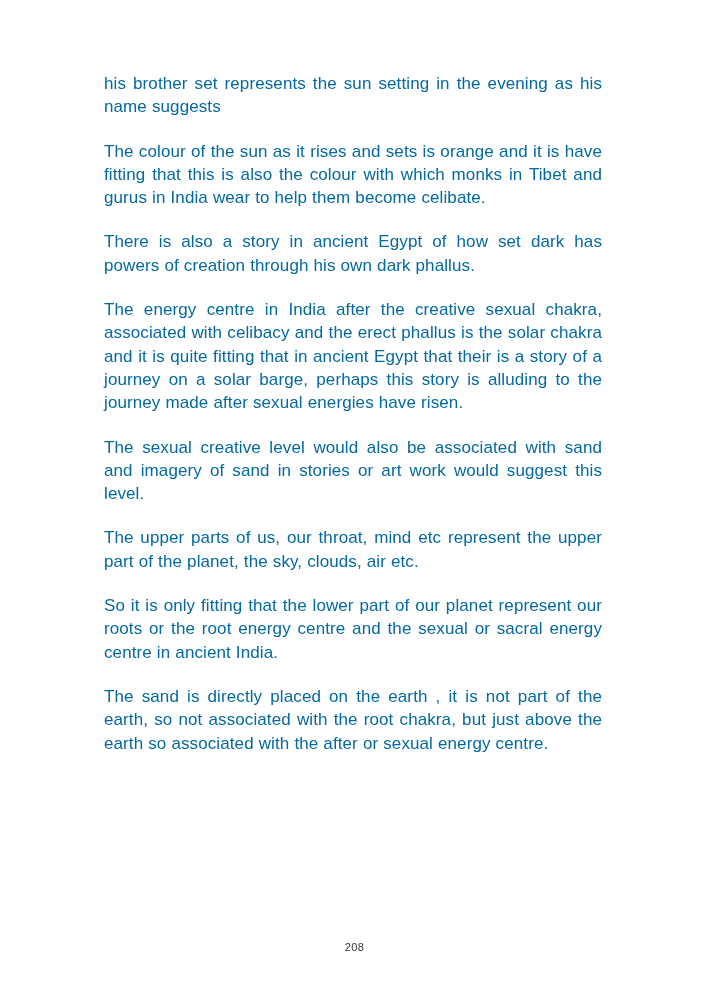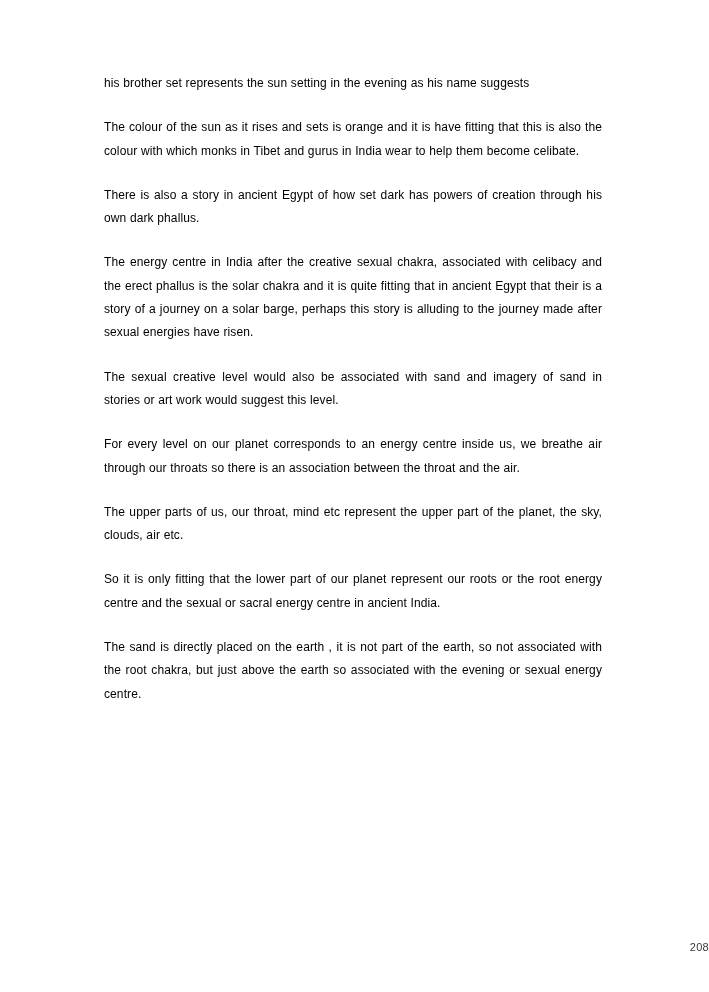--- a/index.html
+++ b/index.html
@@ -21,51 +21,50 @@
     background: #ffffff;
   }
   .content {
     position: absolute;
     left: 104px;
     top: 72px;
     width: 502px;
   }
   .para {
     margin: 0 4px 21px 0;
-    font-size: 12px;
+    font-size: 17px;
     line-height: 23.3px;
     text-align: justify;
     text-justify: inter-word;
     letter-spacing: 0.1px;
-    color: #000000;
+    color: #0369a1;
     word-spacing: 0.2px;
   }
   .para:last-child {
     margin-bottom: 0;
   }
   .page-number {
     position: absolute;
     left: 0;
     right: 0;
     top: 941px;
-    text-align: right;
+    text-align: center;
     font-size: 11px;
     color: #3a3a3a;
     letter-spacing: 0.3px;
   }
 </style>
 </head>
 <body>
 
 <div class="page">
   <div class="content">
     <p class="para">his brother set represents the sun setting in the evening as his name suggests</p>
     <p class="para">The colour of the sun as it rises and sets is orange and it is have fitting that this is also the colour with which monks in Tibet and gurus in India wear to help them become celibate.</p>
     <p class="para">There is also a story in ancient Egypt of how set dark has powers of creation through his own dark phallus.</p>
     <p class="para">The energy centre in India after the creative sexual chakra, associated with celibacy and the erect phallus is the solar chakra and it is quite fitting that in ancient Egypt that their is a story of a journey on a solar barge, perhaps this story is alluding to the journey made after sexual energies have risen.</p>
     <p class="para">The sexual creative level would also be associated with sand and imagery of sand in stories or art work would suggest this level.</p>
-    <p class="para">For every level on our planet corresponds to an energy centre inside us, we breathe air through our throats so there is an association between the throat and the air.</p>
     <p class="para">The upper parts of us, our throat, mind etc represent the upper part of the planet, the sky, clouds, air etc.</p>
     <p class="para">So it is only fitting that the lower part of our planet represent our roots or the root energy centre and the sexual or sacral energy centre in ancient India.</p>
-    <p class="para">The sand is directly placed on the earth , it is not part of the earth, so not associated with the root chakra, but just above the earth so associated with the evening or sexual energy centre.</p>
+    <p class="para">The sand is directly placed on the earth , it is not part of the earth, so not associated with the root chakra, but just above the earth so associated with the after or sexual energy centre.</p>
   </div>
   <div class="page-number">208</div>
 </div>
 
 </body></html>

